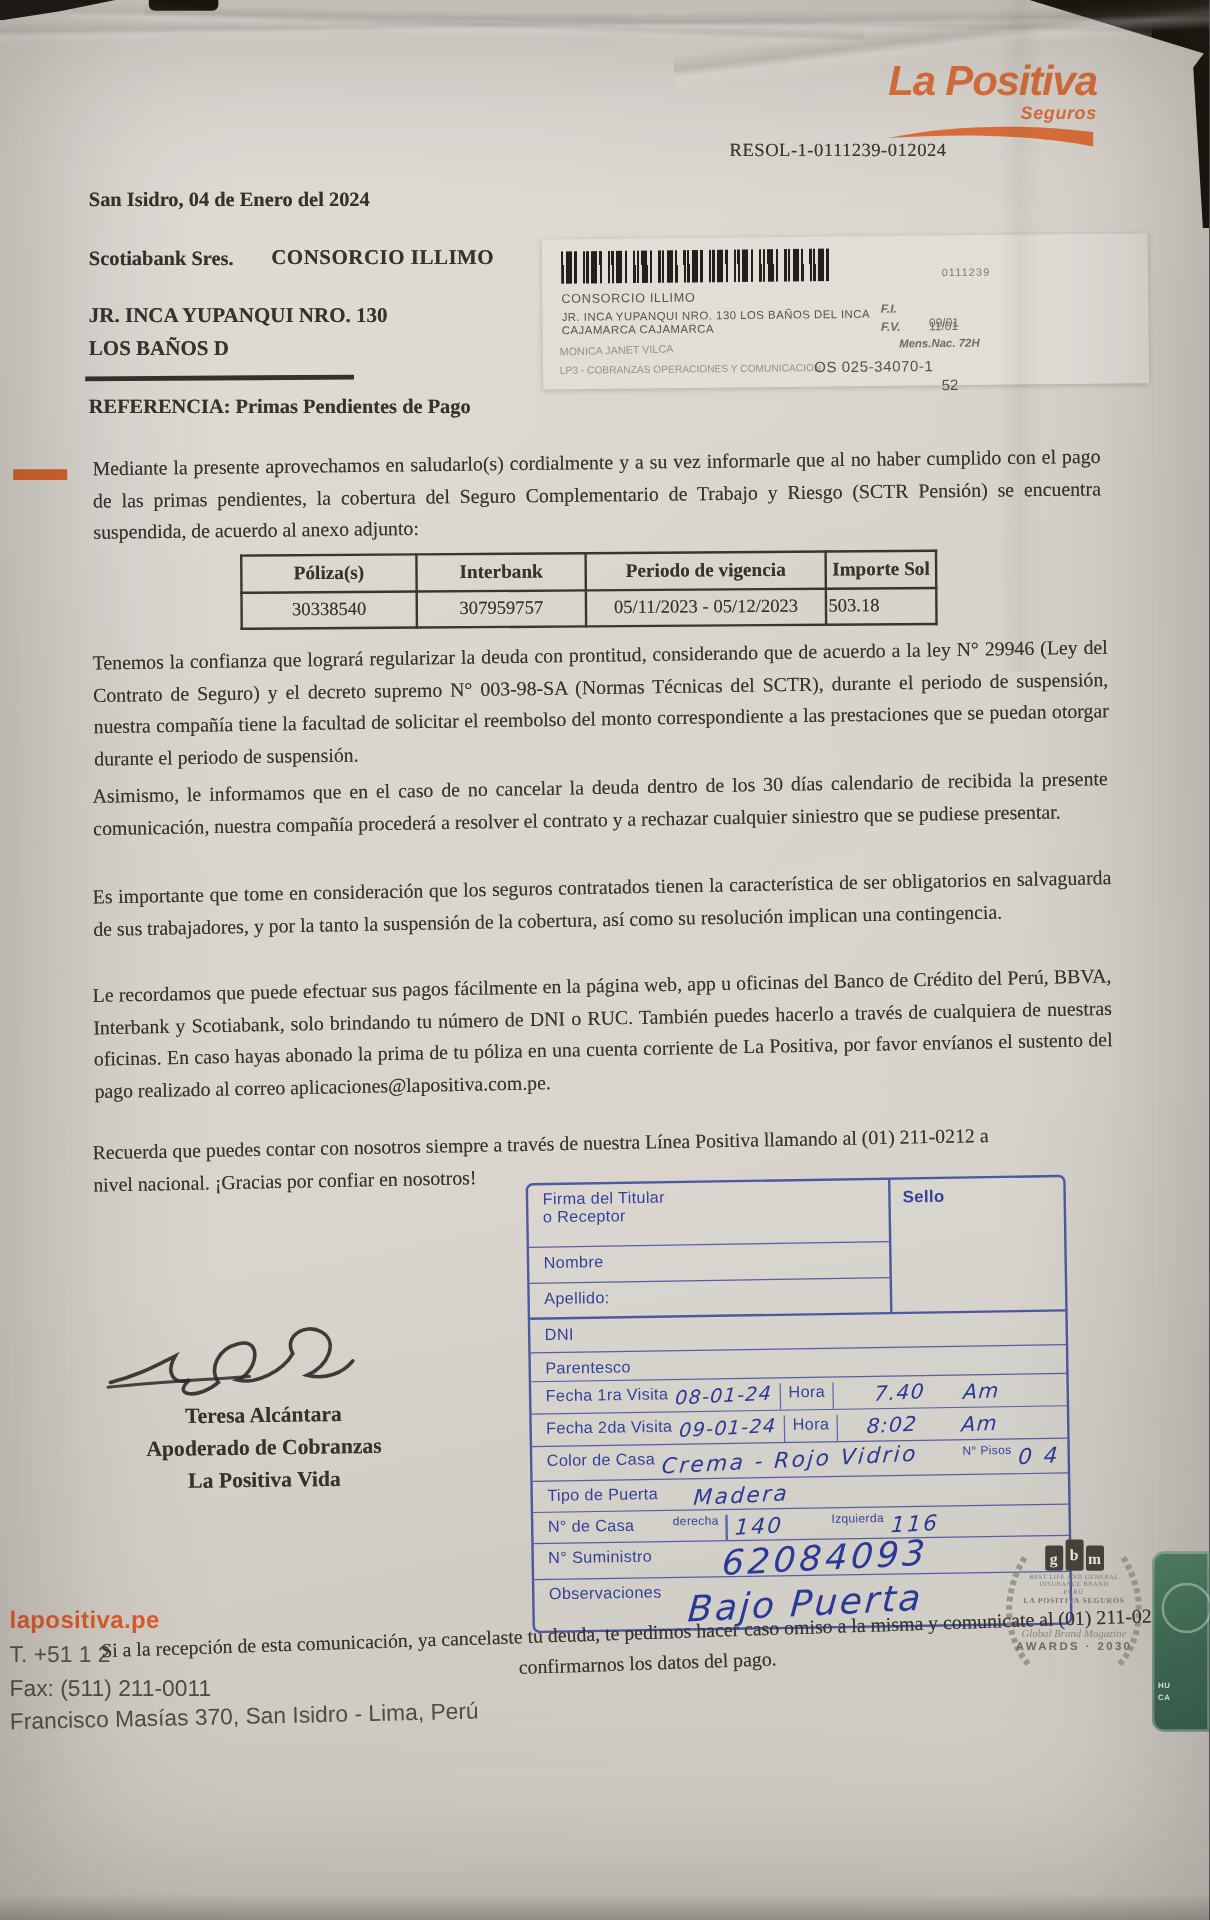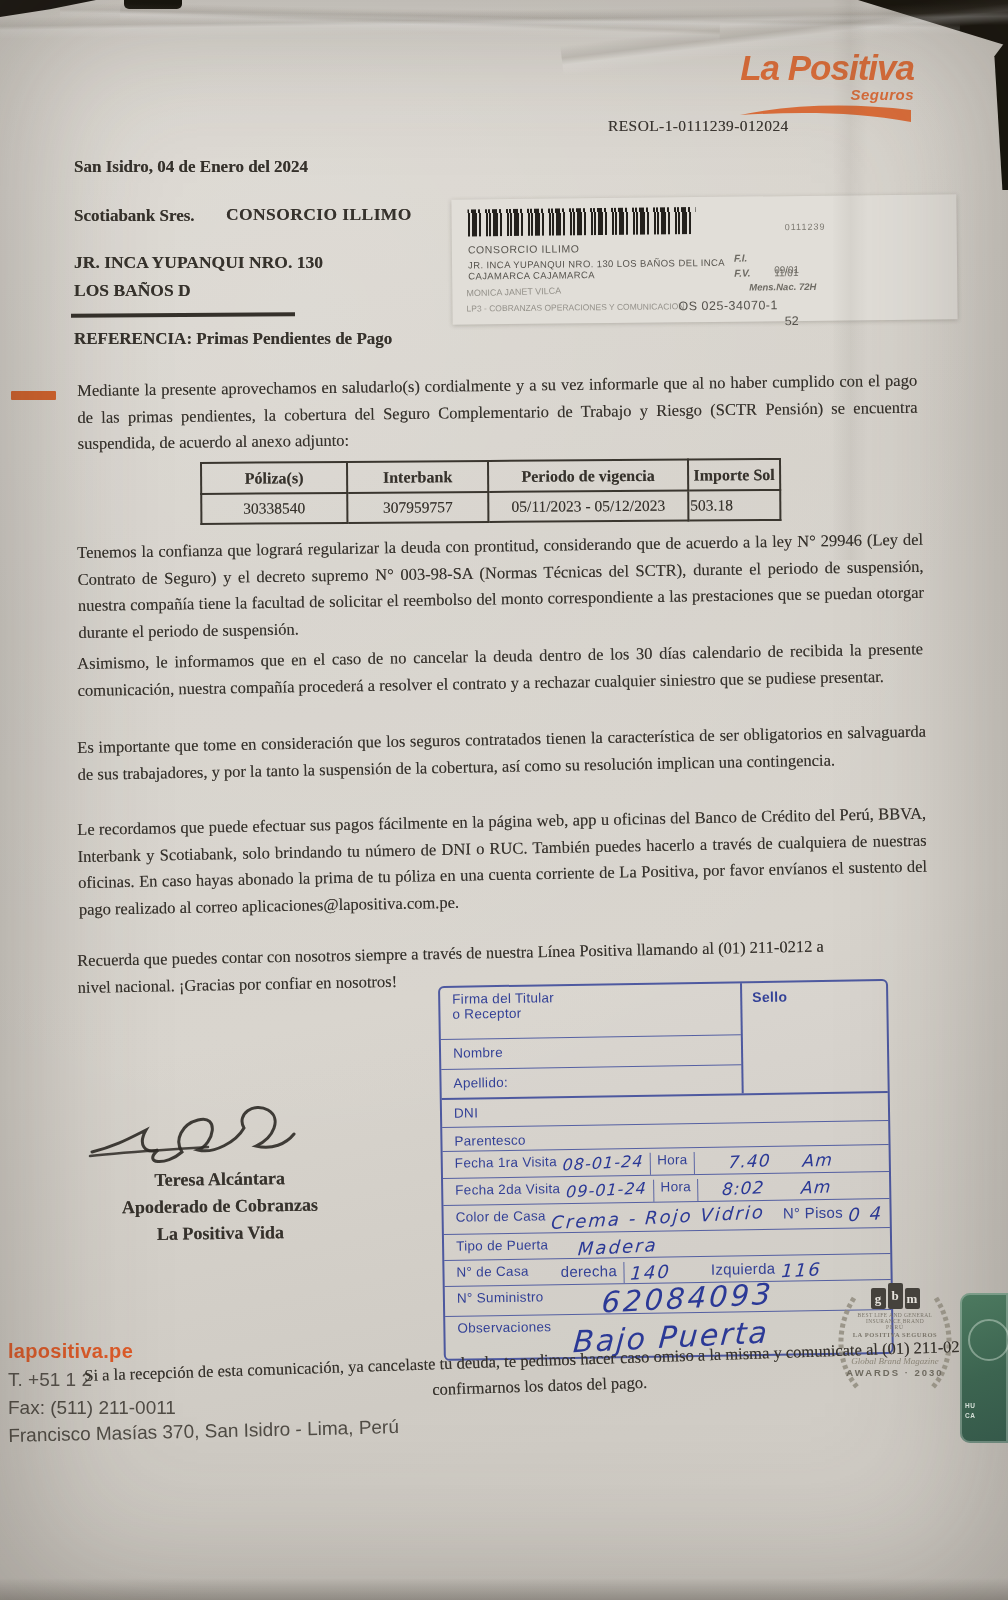--- a/index.html
+++ b/index.html
@@ -83,21 +83,21 @@
   
   .visit-form{left:438px;top:986px;width:446px;transform:rotate(-.9deg);transform-origin:left top;
     font-family:"Liberation Sans",sans-serif;color:rgba(42,57,148,.95);
     border:2px solid rgba(42,57,148,.8);border-radius:6px;background:rgba(255,255,255,.06);}
   .vf-topblock{display:flex;border-bottom:2px solid rgba(42,57,148,.8);}
   .vf-left{width:300px;border-right:2px solid rgba(42,57,148,.8);}
   .vf-sello{flex:1;padding:6px 0 0 10px;font-size:14px;font-weight:700;letter-spacing:.3px;}
   .vf-row{position:relative;box-sizing:border-box;padding:4px 6px 0 12px;border-bottom:1.6px solid rgba(42,57,148,.75);overflow:visible;}
   .vf-row.last{border-bottom:none;}
   .vf-label{font-size:13.5px;letter-spacing:.3px;}
-  .vf-small{font-size:15px;}
+  .vf-small{font-size:10px;}
   .vf-flex{display:flex;align-items:flex-start;gap:6px;}
   .vf-div{width:1.6px;align-self:stretch;background:rgba(42,57,148,.7);}
   .hw{font-family:"DejaVu Sans",sans-serif;font-style:italic;color:#2b3996;display:inline-block;
     transform:skewX(-7deg) rotate(-2deg);letter-spacing:1px;}
   .hw.date{font-size:16px;} .hw.time{font-size:17px;} .hw.word{font-size:18px;letter-spacing:2px;}
   .hw.big{font-size:29px;letter-spacing:3px;} .hw.obs{font-size:30px;letter-spacing:2px;}
   
   .f-site{left:8px;top:1340px;font:700 20px "Liberation Sans",sans-serif;color:#dd5a28;letter-spacing:.3px;}
   .f-phone{left:8px;top:1369px;font:400 19px "Liberation Sans",sans-serif;color:#55514a;}
   .f-notice1{left:84px;top:1366px;font:400 16.5px "Liberation Serif",serif;white-space:nowrap;transform:rotate(-1.9deg);transform-origin:left top;z-index:4;}

